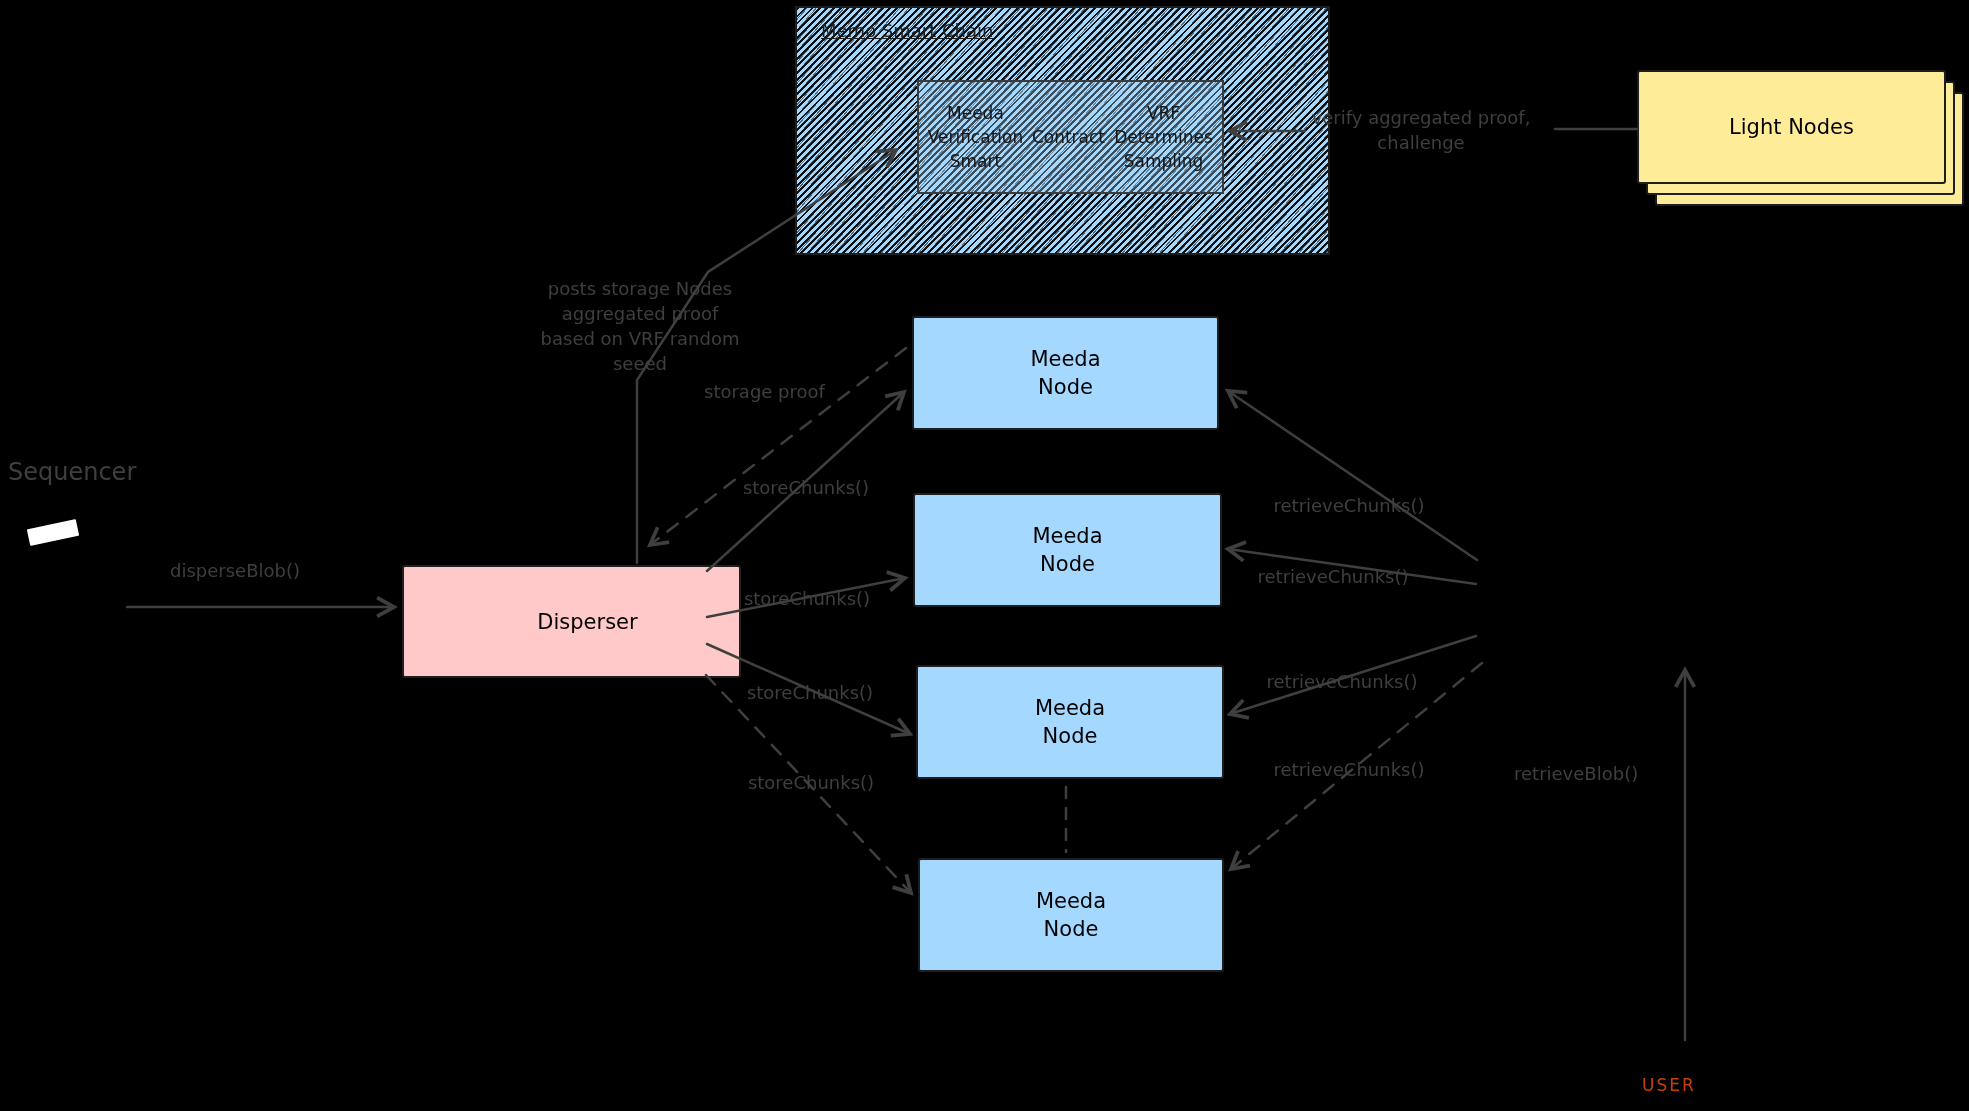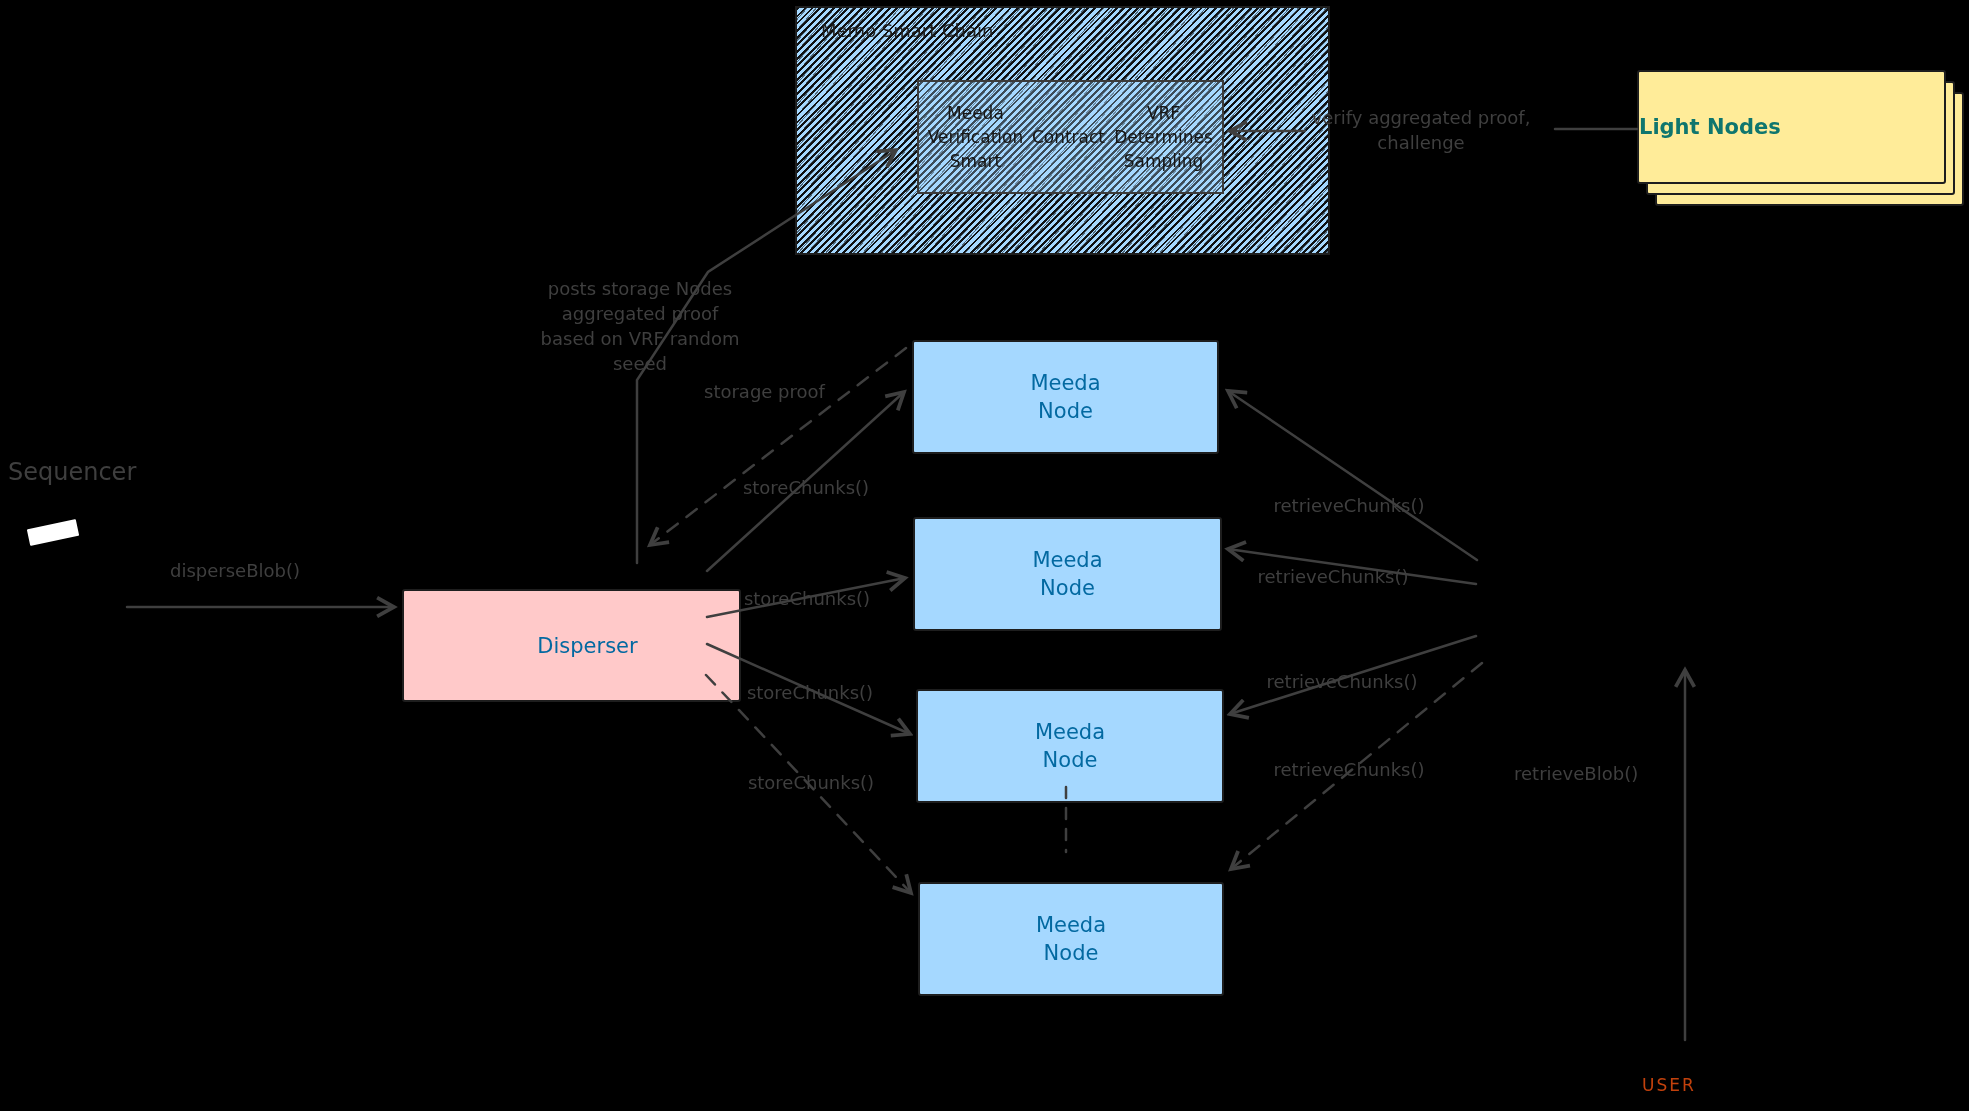--- a/index.html
+++ b/index.html
@@ -3,50 +3,51 @@
 <meta charset="utf-8">
 <style>
   html,body{margin:0;padding:0;background:#000;}
   #canvas{
     position:relative;width:1969px;height:1111px;background:#000;
     overflow:hidden;font-family:"DejaVu Sans",sans-serif;
   }
   .box{
     position:absolute;border:2.5px solid #1e1e1e;border-radius:3px;
     display:flex;flex-direction:column;align-items:center;justify-content:center;
-    text-align:center;color:#0369a1;font-size:21px;line-height:28px;margin-top:24px;
+    text-align:center;color:#000000;font-size:21px;line-height:28px;
   }
   .blue{background:#a5d8ff;}
   .pink{background:#ffc9c9;padding-left:32px;}
   .yellow{background:#ffec99;}
   .hatch{
     position:absolute;border:2.5px solid #1e1e1e;
     background:
       repeating-linear-gradient(135deg, rgba(8,8,8,0.95) 0 2px, transparent 2px 5px),
       repeating-linear-gradient(131deg, rgba(8,8,8,0.55) 0 1px, transparent 1px 7px),
       #a5d8ff;
   }
   .chain-title{
     position:absolute;left:24px;top:12px;font-size:18px;color:#1e1e1e;
     white-space:nowrap;
+    text-decoration:underline;
   }
   .contract-box{
     position:absolute;left:120px;top:72px;width:303px;height:110px;
     border:2px solid #3b3b3b;background:rgba(165,216,255,0.30);
     display:flex;flex-direction:row;align-items:center;justify-content:center;
     font-size:17px;line-height:24px;color:#161616;text-align:center;
   }
   .elabel{
     position:absolute;color:#3f3f3f;font-size:18px;white-space:nowrap;
   }
   .elabel.center{text-align:center;}
   .card{position:absolute;width:305px;height:110px;background:#ffec99;
     border:2.5px solid #1e1e1e;border-radius:3px;}
-  .card.front{display:flex;align-items:center;justify-content:flex-start;
-    font-size:21px;color:#0f766e;font-weight:bold;}
+  .card.front{display:flex;align-items:center;justify-content:center;
+    font-size:21px;color:#000000;}
   #wires{position:absolute;left:0;top:0;pointer-events:none;}
   .seq-shape{
     position:absolute;left:28px;top:524px;width:50px;height:17px;background:#ffffff;
     transform:rotate(-12deg);border-radius:1px;
   }
   .user-label{letter-spacing:2px;font-size:17px;color:#c2410c;}
 </style>
 </head>
 <body>
 

